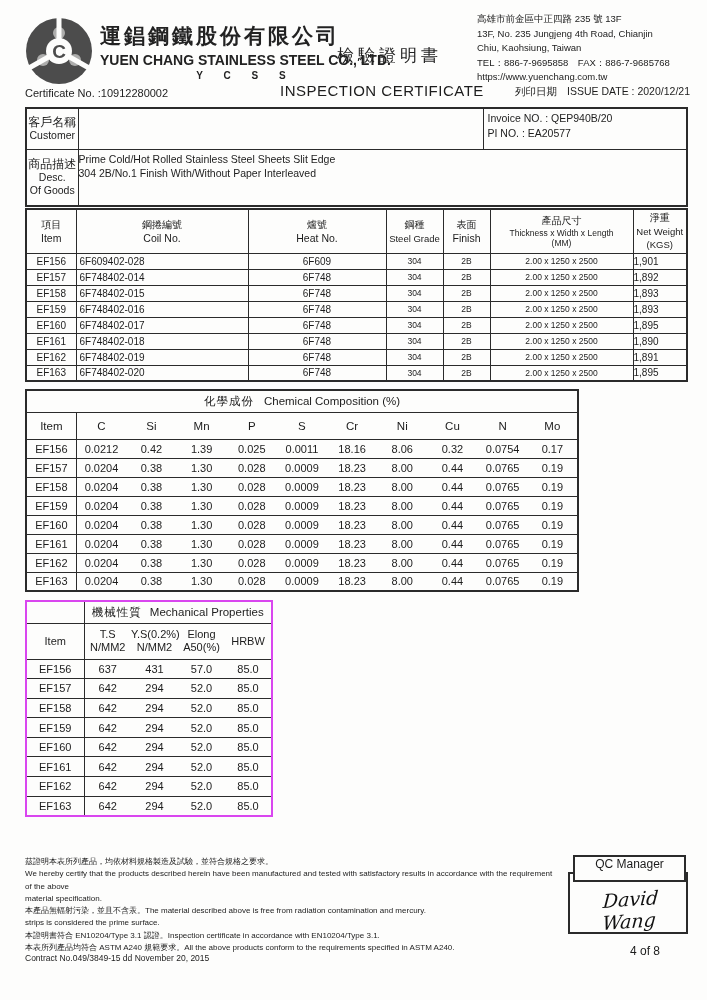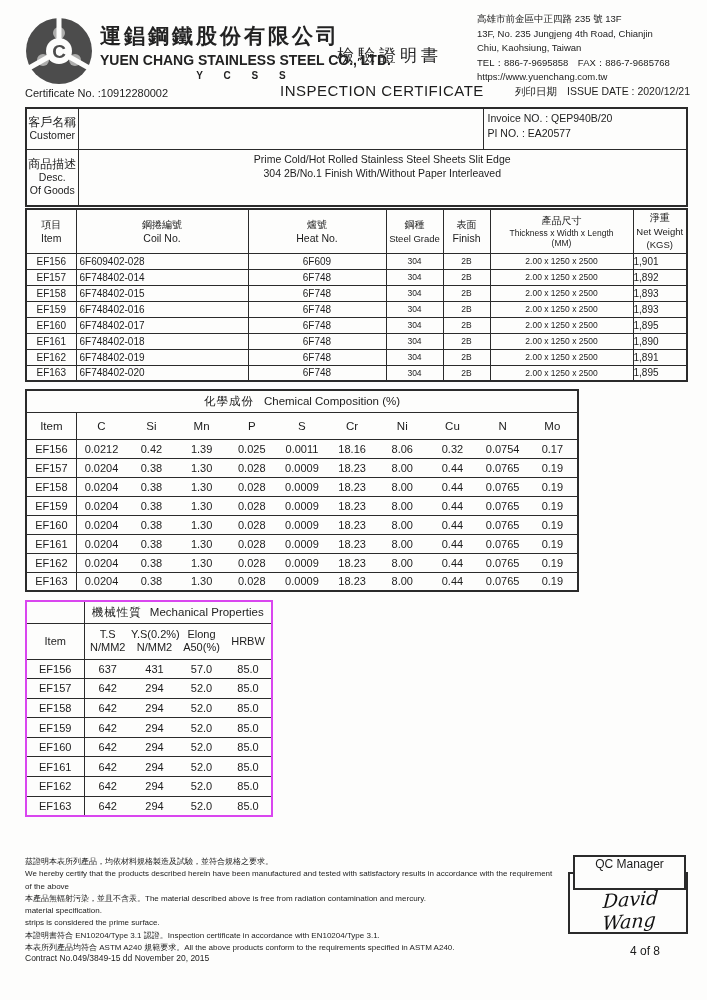--- a/index.html
+++ b/index.html
@@ -26,21 +26,21 @@
   table { border-collapse:collapse; table-layout:fixed; }
   .tbl { border:2px solid #2b2b2b; }
   .tbl td, .tbl th { border:1.5px solid #2b2b2b; font-weight:normal; overflow:hidden; }
 
   
   .info-tbl { position:absolute; left:25px; top:107px; width:663px; }
   .info-label { text-align:center; vertical-align:middle; }
   .z10 { font-size:12px; line-height:13px; }
   .e10 { font-size:10.5px; line-height:13px; }
   .invoice-cell { vertical-align:top; padding:2px 4px; font-size:10.5px; line-height:15px; }
-  .desc-cell { vertical-align:top; padding:2px 7px; font-size:10.5px; line-height:14px;text-align:center; }
+  .desc-cell { vertical-align:top; padding:2px 0; font-size:10.5px; line-height:14px; }
   .row-customer { height:41px; }
   .row-desc { height:57px; }
 
   
   .main-tbl { position:absolute; left:25px; top:208px; width:663px; }
   .main-tbl thead tr { height:44px;padding-left:48px; }
   .main-tbl thead th { text-align:center; vertical-align:middle; }
   .h-zh { font-size:10px; line-height:14px; }
   .h-en { font-size:10.5px; line-height:13px; }
   .h-en-sm { font-size:8.5px; line-height:10px; }
@@ -71,21 +71,21 @@
   .mech-tbl tr.head-row th { font-size:11px; line-height:13px; }
   .mech-tbl tbody tr { height:19.6px; }
   .mech-tbl tbody td { font-size:11px; }
   .mech-tbl .first { border-right:1.5px solid #2b2b2b; }
   .mech-title .zh { letter-spacing:1px; margin-right:8px; }
 
   
   .notes { position:absolute; left:25px; top:856px; width:535px; }
   .note-line { font-size:8px; line-height:12.3px; color:#222; }
   .contract { position:absolute; left:25px; top:953px; font-size:8.5px; color:#222; }
-  .qc-title-box { position:absolute; left:573px; top:855px; width:113px; height:35px;
+  .qc-title-box { position:absolute; left:573px; top:855px; width:113px; height:27px;
                   border:2px solid #2b2b2b; text-align:center; font-size:12px; line-height:15px; background:#fdfdfc; z-index:2; }
   .qc-sign-box { position:absolute; left:568px; top:872px; width:120px; height:62px; border:2px solid #2b2b2b; }
   .qc-signature { position:absolute; left:4px; top:14px; width:112px; text-align:center;
                   font-family:"DejaVu Serif", serif; font-style:italic; font-size:19px;
                   transform:rotate(-4deg) skewX(-8deg); color:#111; }
   .page-num { position:absolute; left:630px; top:944px; font-size:12px; }
 </style>
 </head>
 <body>
 
@@ -510,22 +510,22 @@
           <td>52.0</td>
           <td>85.0</td>
         </tr>
       </tbody>
   </table>
 
   <div class="notes">
 
   <div class="note-line">茲證明本表所列產品，均依材料規格製造及試驗，並符合規格之要求。</div>
       <div class="note-line">We hereby certify that the products described herein have been manufactured and tested with  satisfactory results in accordance with the requirement of the above</div>
+      <div class="note-line">material specification.</div>
       <div class="note-line">本產品無輻射污染，並且不含汞。The material described above is free from radiation contamination and mercury.</div>
-      <div class="note-line">material specification.</div>
       <div class="note-line">strips is considered the prime surface.</div>
       <div class="note-line">本證明書符合 EN10204/Type 3.1 認證。Inspection certificate in accordance with EN10204/Type 3.1.</div>
       <div class="note-line">本表所列產品均符合 ASTM A240 規範要求。All the above products conform to the requirements specified in ASTM A240.</div>
     </div>
   <div class="contract">Contract No.049/3849-15 dd November 20, 2015</div>
 
   <div class="qc-sign-box">
     <div class="qc-signature">David Wang</div>
   </div>
   <div class="qc-title-box">QC Manager</div>

